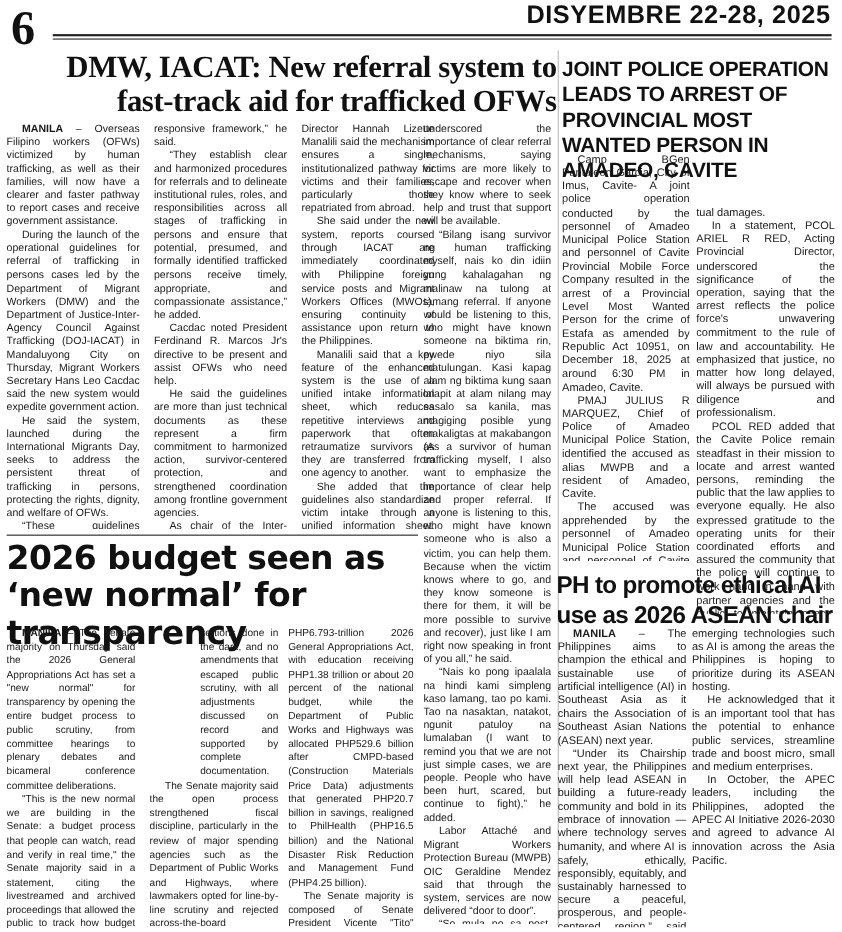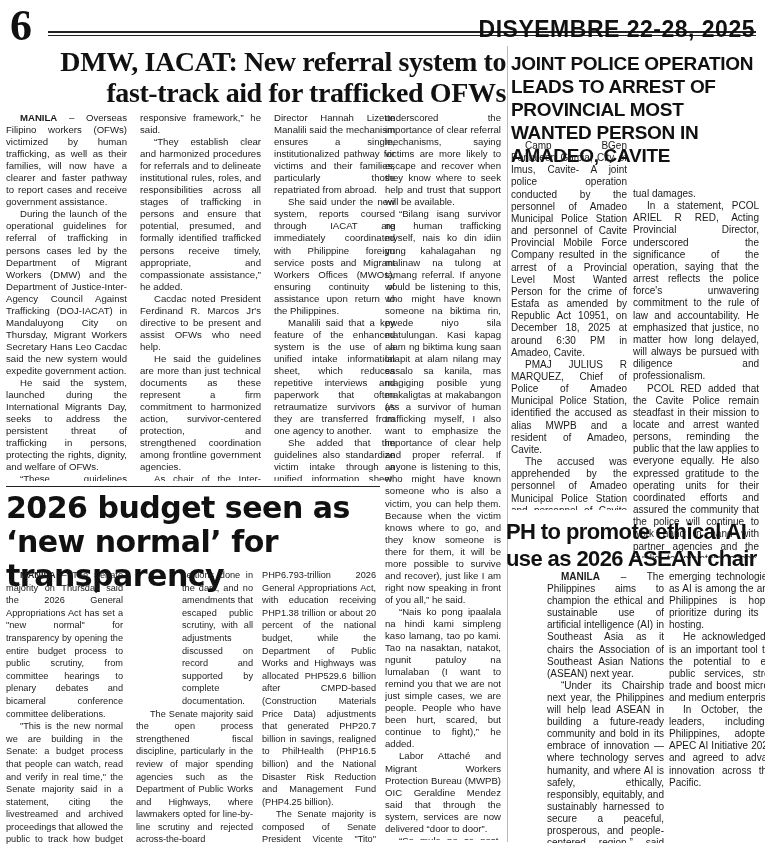--- a/index.html
+++ b/index.html
@@ -4,40 +4,40 @@
 <style>
   * { box-sizing: border-box; margin: 0; padding: 0; }
   html, body { width: 765px; height: 847px; background: #fff; overflow: hidden; }
   body { position: relative; font-family: "Liberation Sans", sans-serif; color: #111; }
 
   .abs { position: absolute; }
 
   
   #page-num { left: 10px; top: 6px; font-family: "Liberation Serif", serif; font-weight: bold; font-size: 44px; line-height: 40px; color: #111; }
   #header-rule { left: 48px; top: 31px; width: 708px; height: 5px; border-top: 2px solid #222; border-bottom: 1px solid #222; }
-  #issue-date { right: 10px; top: 16px; font-family: "Liberation Sans", sans-serif; font-weight: bold; font-size: 23px; letter-spacing: 0.5px; color: #111; }
+  #issue-date { right: 10px; top: 0; font-family: "Liberation Sans", sans-serif; font-weight: bold; font-size: 23px; letter-spacing: 0.5px; color: #111; }
 
   
   .hl-sans { font-family: Liberation Serif, serif; font-weight: bold; color: #111; text-align: right; line-height: 1.0; }
   .hl-cond { font-family: "Liberation Sans", sans-serif; font-weight: bold; color: #111; line-height: 1.0; transform-origin: top center; }
 
   #dmw-headline { left: 6px; top: 46px; width: 500px; font-size: 28px; letter-spacing: -0.4px; line-height: 31px; }
   #police-headline { left: 511px; top: 52px; width: 250px; font-size: 19px; line-height: 23px; letter-spacing: -0.3px; }
   #budget-headline { left: 6px; top: 491px; width: 402px; font-family: "DejaVu Sans", sans-serif; font-weight: bold; font-size: 30px; line-height: 34px; letter-spacing: -0.5px; }
   #ai-headline { left: 506px; top: 518px; width: 258px; font-size: 22px; line-height: 27px; letter-spacing: -0.6px; }
 
   
   .col { position: absolute; font-size: 9.6px; line-height: 12.05px; text-align: justify; hyphens: manual; color: #1a1a1a; overflow: hidden; }
   .col p { text-indent: 14px; }
   .col p + p { margin-top: 0; }
   .col .lead-tag { font-weight: bold; }
   .narrow { font-family: "Liberation Sans", sans-serif; }
   .budget-col { font-family: "Liberation Sans", sans-serif; font-size: 9.2px; line-height: 12.6px; }
   .police-col { font-size: 10px; line-height: 12.15px; }
-  .ai-col { font-size: 10px; line-height: 12.1px; margin-left: 40px; }
+  .ai-col { font-size: 10px; line-height: 12.1px; }
 
   
   .rule-h { position: absolute; height: 1px; background: #222; }
   .rule-v { position: absolute; width: 1px; background: #bbb; }
 </style>
 </head>
 <body>
 
 <div class="abs" id="page-num">6</div>
 <div class="abs" id="header-rule"></div>

